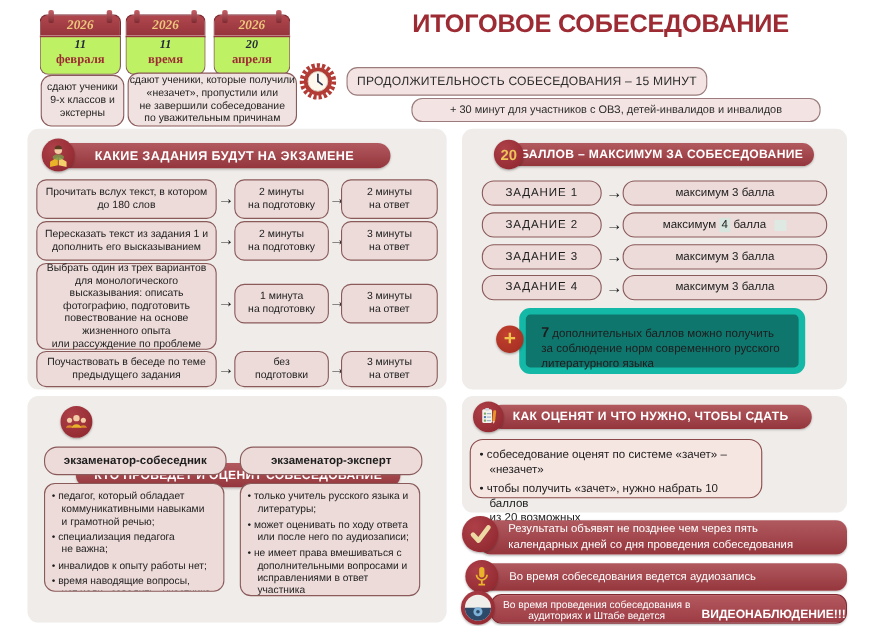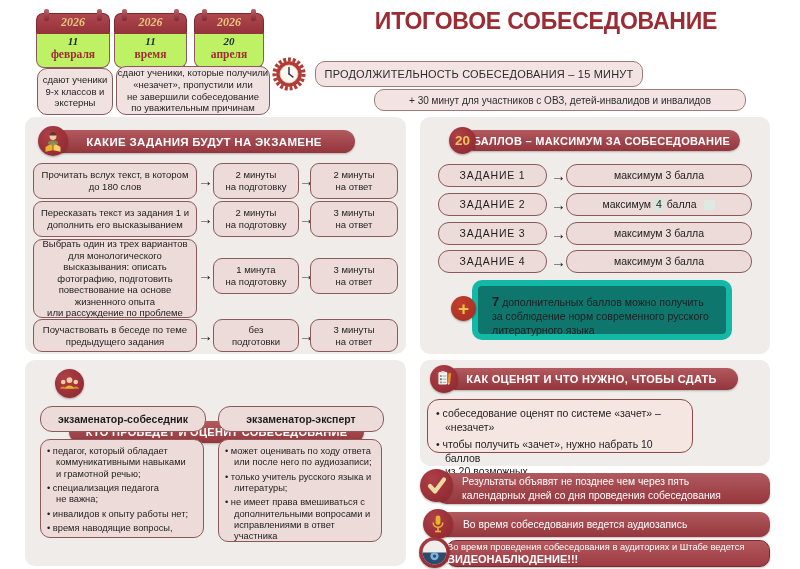--- a/index.html
+++ b/index.html
@@ -54,21 +54,21 @@
   .bul-box{position:absolute;background:#ecdbd9;border:1px solid #8a5a5a;border-radius:10px;
         font-size:9.3px;line-height:1.22;overflow:hidden;box-sizing:border-box;}
   .how-box{position:absolute;background:#f6e6e2;border:1px solid #8a4a4a;border-radius:12px;
         font-size:10.5px;line-height:1.32;box-sizing:border-box;}
   
   .notice{position:absolute;display:flex;align-items:center;color:#fff;border-radius:10px;
         background:linear-gradient(180deg,#b05a5f 0%,#96363d 100%);box-sizing:border-box;
         box-shadow:0 1px 2px rgba(0,0,0,.25);}
   .notice-text{white-space:pre-line;font-size:10.3px;line-height:1.3;}
   .notice.last{background:linear-gradient(180deg,#b4595f,#9d3b43);border:1px solid #7e2930;
-        flex-direction:column;justify-content:center;align-items:flex-start;text-align:center;}
+        justify-content:center;align-items:flex-end;text-align:center;}
   .n3-l1{font-size:9.3px;line-height:1.15;}
   .n3-l2{font-size:11px;font-weight:bold;line-height:1.15;}
   .title{position:absolute;font-size:23px;font-weight:800;color:#9d2b33;text-align:center;
         letter-spacing:-.2px;}
 </style>
 </head>
 <body>
 
 <div class="page">
 
@@ -233,24 +233,24 @@
 и грамотной речью;</li>
         <li>специализация педагога
 не важна;</li>
         <li>инвалидов к опыту работы нет;</li>
         <li>время наводящие вопросы,
 нет цели «завалить» участника</li>
       </ul>
     </div>
     <div class="bul-box" style="left:193px;top:79px;width:164px;height:103px;">
       <ul class="blist">
+        <li>только учитель русского языка и
+литературы;</li>
         <li>может оценивать по ходу ответа
 или после него по аудиозаписи;</li>
-        <li>только учитель русского языка и
-литературы;</li>
         <li>не имеет права вмешиваться с
 дополнительными вопросами и
 исправлениями в ответ
 участника</li>
       </ul>
     </div>
   </div>
 
   <div class="panel" style="left:420px;top:360px;width:350px;height:106px;">
     <span class="badge" style="left:10px;top:5px;width:28px;height:28px;">

